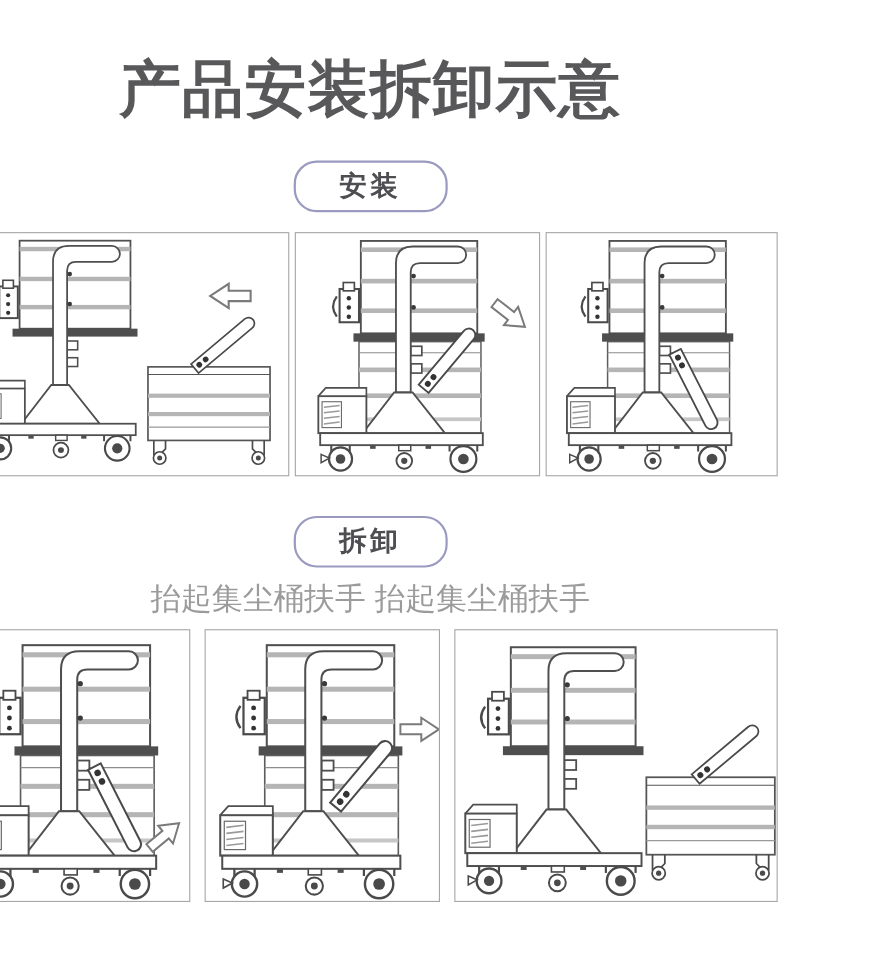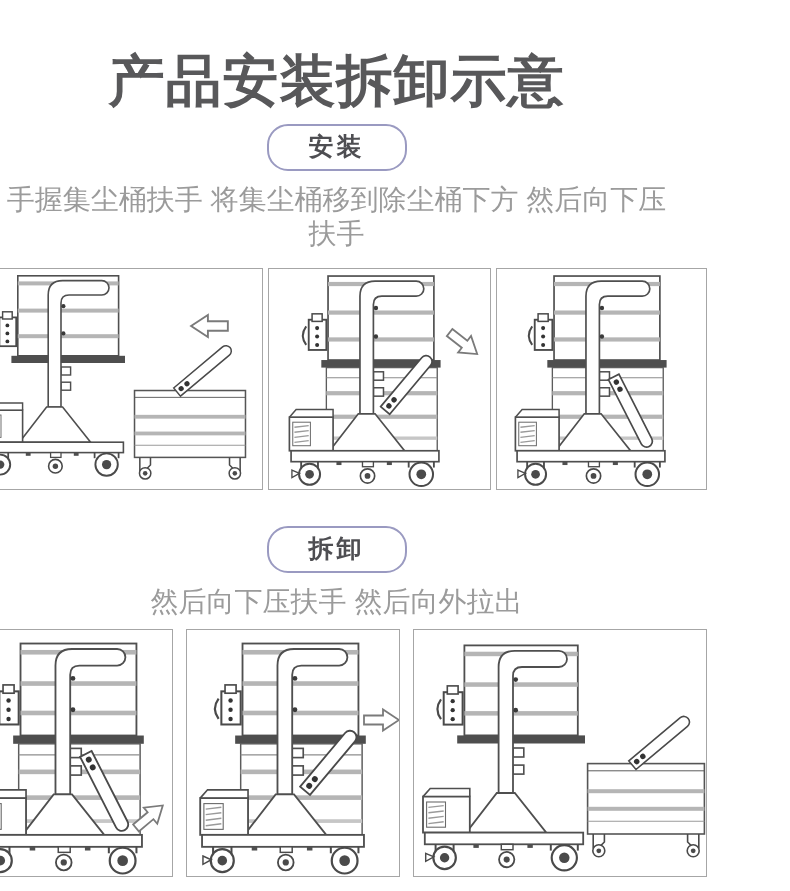--- a/index.html
+++ b/index.html
@@ -7,21 +7,21 @@
     width:790px;height:891px;background:#ffffff;overflow:hidden;
     font-family:"Liberation Sans","DejaVu Sans",sans-serif;
     -webkit-font-smoothing:antialiased;
   }
   .page{width:673px;display:flex;flex-direction:column;align-items:center;}
   .title{
     margin:46px 0 0 0;font-size:56px;line-height:1.25;font-weight:700;
     color:#58585a;letter-spacing:1px;text-align:center;
   }
   .badge{
-    display:inline-block;margin-top:8px;
+    display:inline-block;margin-top:30px;
     border:2px solid #9a9ac1;border-radius:21px;
     padding:4px 40px 6px 40px;
     font-size:25px;font-weight:700;color:#4e4e52;letter-spacing:3px;
     background:#ffffff;
   }
   .desc{
     margin:12px 0 0 0;font-size:28px;font-weight:400;color:#9b9b9b;
     letter-spacing:0px;text-align:center;line-height:1.2;
   }
   .strip{display:flex;justify-content:center;align-items:flex-start;}
@@ -130,21 +130,20 @@
       <path d="M-17,-4.5 L2,-4.5 L2,-10.5 L18,0 L2,10.5 L2,4.5 L-17,4.5 Z" fill="#fff" stroke="#7a7a7a" stroke-width="1.8"></path>
     </g>
   </defs>
 </svg>
 
 <div class="page">
 
   <h1 class="title">产品安装拆卸示意</h1>
 
   <div class="badge">安装</div>
-  <p class="desc">手握集尘桶扶手 将集尘桶移到除尘桶下方 然后向下压扶手</p>
 
   <div class="strip strip-install">
     <div class="panel">
       <svg viewBox="0 0 295 220" width="295" height="220">
         <g transform="translate(6,2) scale(0.8)">
           <use href="#def-machine-back"></use>
             <use href="#def-machine-front"></use>
         </g>
         <g transform="translate(166,82) scale(0.76)">
           <use href="#def-cart"></use>
@@ -169,21 +168,21 @@
           <use href="#def-machine-back"></use>
             <use href="#def-bin"></use>
           <use href="#def-machine-front"></use>
             <use href="#def-lever-down"></use>
         </g>
       </svg>
     </div>
   </div>
 
   <div class="badge mt-remove-badge">拆卸</div>
-  <p class="desc">然后向下压扶手 然后向外拉出</p>
+  <p class="desc">抬起集尘桶扶手 抬起集尘桶扶手</p>
 
   <div class="strip strip-remove">
     <div class="panel">
       <svg viewBox="0 0 205 246" width="205" height="246">
         <g transform="translate(2,8) scale(0.92)">
           <use href="#def-machine-back"></use>
             <use href="#def-bin"></use>
           <use href="#def-machine-front"></use>
             <use href="#def-lever-down"></use>
         </g>

